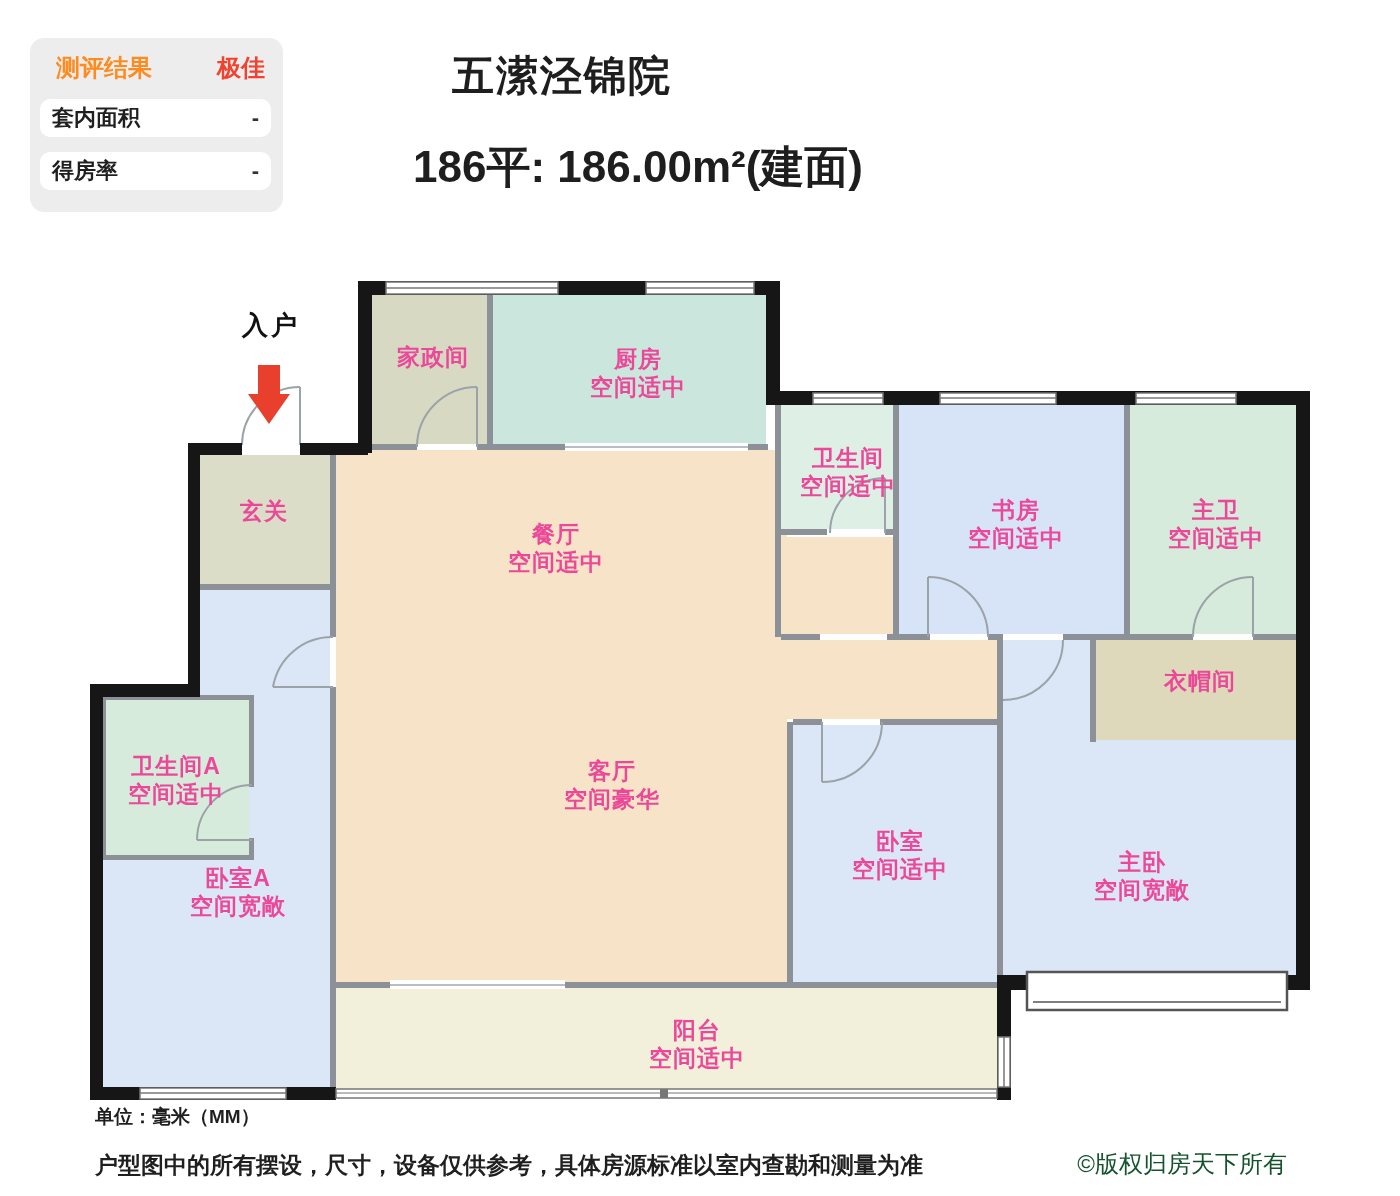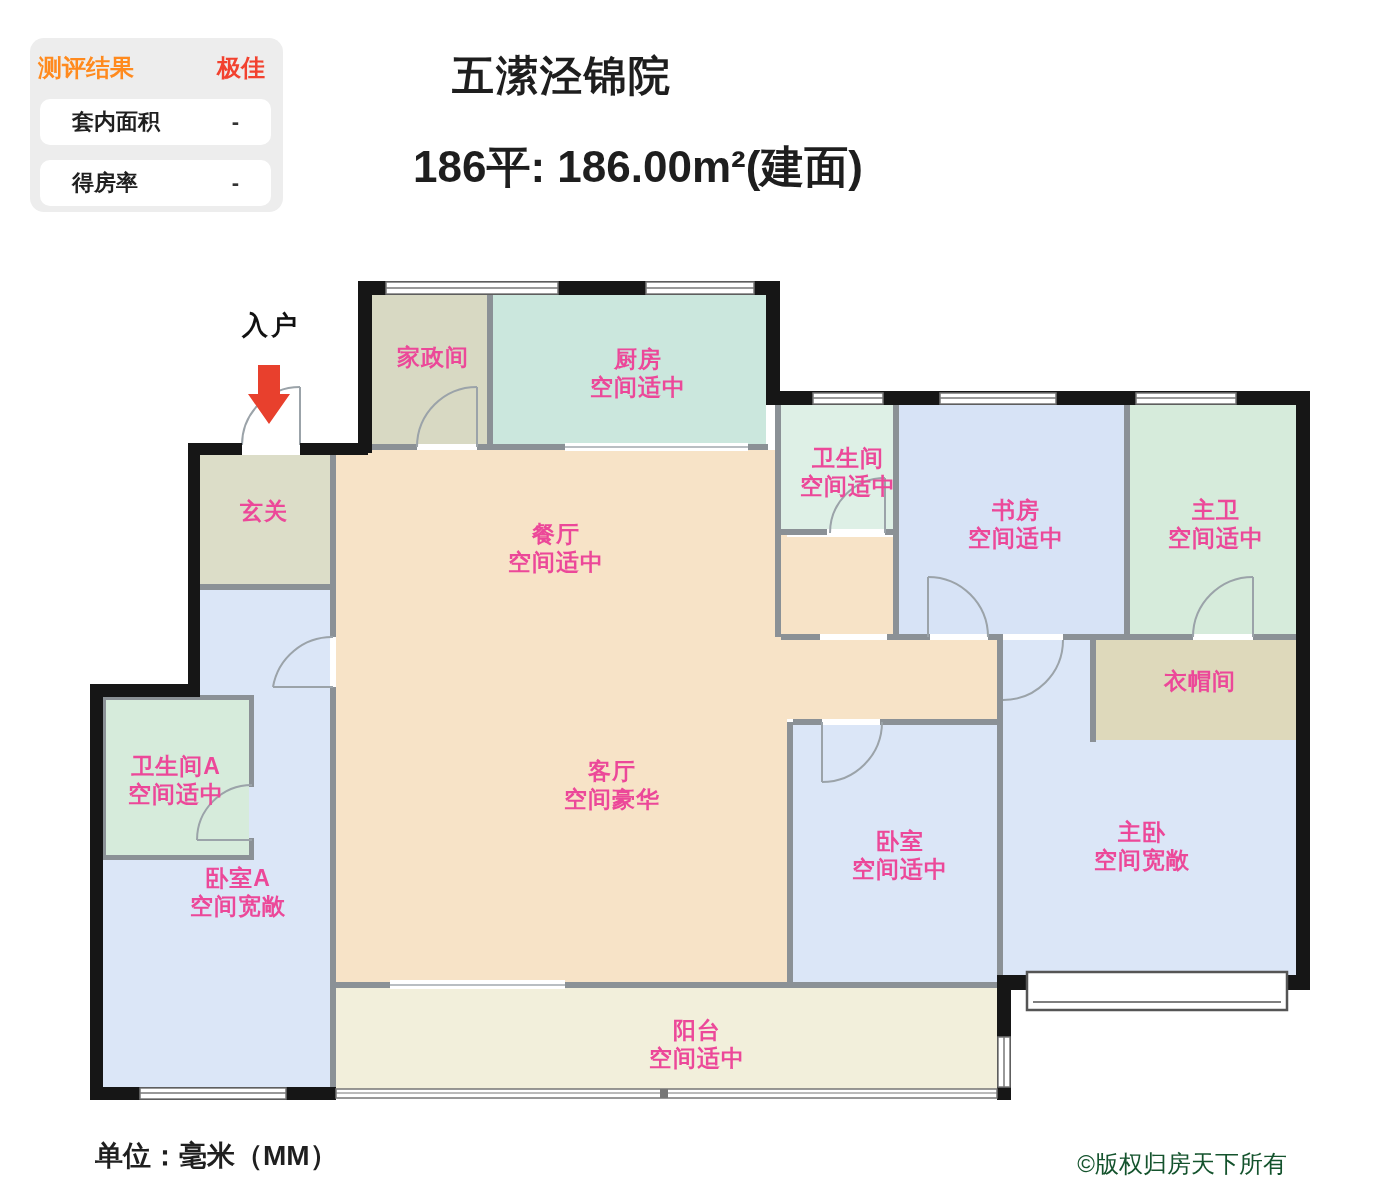--- a/index.html
+++ b/index.html
@@ -1,46 +1,46 @@
 <!DOCTYPE html>
 <html><head>
 <meta charset="utf-8">
 <style>
   html,body{margin:0;padding:0;background:#ffffff;width:1400px;height:1196px;overflow:hidden;
     font-family:"Liberation Sans","DejaVu Sans",sans-serif;}
   .page{position:relative;width:1400px;height:1196px;background:#fff;}
 
   
   .panel{position:absolute;left:30px;top:38px;width:253px;height:174px;background:#ededed;border-radius:14px;}
-  .panel-header{display:flex;justify-content:space-between;align-items:center;padding:14px 18px 0 8px;}
+  .panel-header{display:flex;justify-content:space-between;align-items:center;padding:14px 18px 0 26px;}
   .panel-title{color:#ff8a1e;font-size:24px;font-weight:700;}
   .panel-grade{color:#f2422f;font-size:24px;font-weight:700;}
-  .panel-row{margin:15px 12px 0 10px;height:46px;background:#ffffff;border-radius:10px;
-    display:flex;align-items:center;justify-content:space-between;padding:0 32px;
+  .panel-row{margin:15px 12px 0 10px;height:38px;background:#ffffff;border-radius:10px;
+    display:flex;align-items:center;justify-content:space-between;padding:0 12px;
     font-size:22px;font-weight:600;color:#1f1f1f;}
   .panel-row .val{color:#333;font-weight:700;}
 
   
   .title{position:absolute;left:0;top:48px;width:1124px;text-align:center;
     font-size:42px;font-weight:650;color:#1e1e1e;letter-spacing:2px;}
   .subtitle{position:absolute;left:0;top:138px;width:1276px;text-align:center;
     font-size:44px;font-weight:650;color:#1e1e1e;}
 
   
   svg.plan{position:absolute;left:0;top:0;}
 
   
   .rlabel{position:absolute;transform:translateX(-50%);text-align:center;white-space:nowrap;
     font-size:23px;font-weight:700;color:#ec4899;line-height:1.22;letter-spacing:1px;}
   .rlabel .rgrade{display:block;}
   .entrance-label{position:absolute;transform:translateX(-50%);font-size:26px;font-weight:800;
     color:#111;letter-spacing:3px;white-space:nowrap;}
 
   
-  .unit{position:absolute;left:95px;top:1104px;font-size:28px;font-weight:600;color:#1f1f1f;margin-top:33px;}
+  .unit{position:absolute;left:95px;top:1104px;font-size:19px;font-weight:600;color:#1f1f1f;}
   .disclaimer{position:absolute;left:95px;top:1150px;font-size:23px;font-weight:600;color:#1f1f1f;}
   .copyright{position:absolute;right:113px;top:1148px;font-size:24px;font-weight:500;color:#14532d;}
 </style>
 </head>
 <body>
 
 <div class="page">
 
   <div class="panel">
     <div class="panel-header">
@@ -219,21 +219,22 @@
   <div class="rlabel" style="left:1200px;top:667px">
     <span>衣帽间</span></div>
   <div class="rlabel" style="left:176px;top:752px">
     <span>卫生间A</span><span class="rgrade">空间适中</span></div>
   <div class="rlabel" style="left:238px;top:864px">
     <span>卧室A</span><span class="rgrade">空间宽敞</span></div>
   <div class="rlabel" style="left:612px;top:757px">
     <span>客厅</span><span class="rgrade">空间豪华</span></div>
   <div class="rlabel" style="left:900px;top:827px">
     <span>卧室</span><span class="rgrade">空间适中</span></div>
-  <div class="rlabel" style="left:1142px;top:818px">
+  <div class="rlabel" style="left:1142px;top:848px">
     <span>主卧</span><span class="rgrade">空间宽敞</span></div>
   <div class="rlabel" style="left:697px;top:1016px">
     <span>阳台</span><span class="rgrade">空间适中</span></div>
 
   <div class="unit">单位：毫米（MM）</div>
+  <div class="disclaimer">户型图中的所有摆设，尺寸，设备仅供参考，具体房源标准以室内查勘和测量为准</div>
   <div class="copyright">©版权归房天下所有</div>
 
 </div>
 
 </body></html>

